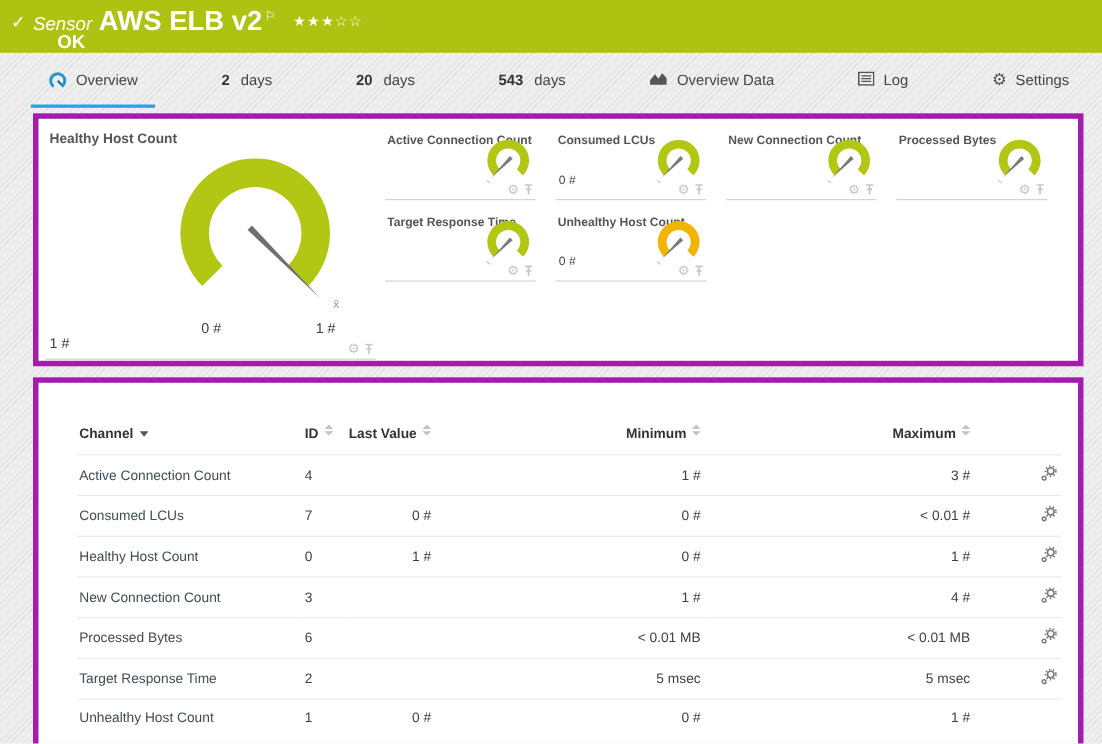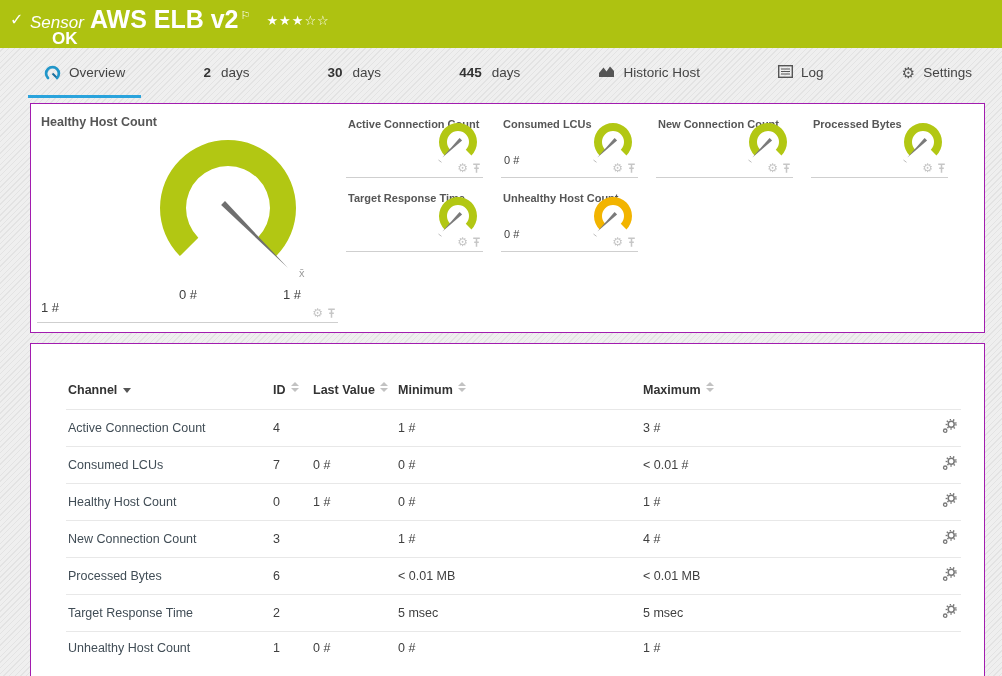--- a/index.html
+++ b/index.html
@@ -21,21 +21,21 @@
   .status-ok { position:absolute; left:52px; top:29px; font-size:17px; font-weight:bold; }
   
   .tabs { position:absolute; left:28px; top:58px; width:960px; height:36px;
           display:flex; justify-content:space-between; align-items:flex-start; }
   .tab { display:flex; gap:8px; padding:7px 16px 10px;
          font-size:13.5px; color:#444; border-bottom:3px solid transparent; cursor:pointer; white-space:nowrap; }
   .tab.active { border-bottom-color:#2aa3dc; }
   .tab .num { font-weight:bold; color:#333; margin-right:2px; }
   .tab .gearglyph { font-size:15px; color:#555; line-height:1; }
   
-  .panel { position:absolute; background:#fff; border:1px solid #a21caf; }
+  .panel { position:absolute; background:#fff; border:5px solid #a21caf; }
   .panel-gauges { left:30px; top:103px; width:955px; height:230px; }
   .panel-table  { left:30px; top:343px; width:955px; height:400px; }
   
   .maingauge { position:absolute; left:6px; top:0; width:301px; height:219px; border-bottom:1px solid #cfcfcf; }
   .mg-title { position:absolute; left:4px; top:11px; font-size:12.5px; font-weight:bold; color:#565656; }
   .mg-svg { position:absolute; left:86px; top:4px; }
   .mg-min { position:absolute; left:138px; top:183px; width:26px; text-align:center; font-size:13px; color:#3e3e3e; }
   .mg-max { position:absolute; left:242px; top:183px; width:26px; text-align:center; font-size:13px; color:#3e3e3e; }
   .mg-avg { position:absolute; left:262px; top:163px; font-size:11px; color:#9a9a9a; }
   .mg-value { position:absolute; left:4px; top:196px; font-size:13px; color:#3e3e3e; }
@@ -46,21 +46,21 @@
   .ctitle { position:absolute; left:2px; top:5px; font-size:11px; font-weight:bold; color:#565656; white-space:nowrap; }
   .cvalue { position:absolute; left:3px; top:41px; font-size:11px; color:#3e3e3e; }
   .cgauge { position:absolute; left:88px; top:7px; }
   .arc-green { fill:#b2c713; }
   .cell.yellow .arc { fill:#f2b400; }
   .cell .arc { fill:#b2c713; }
   
   table { border-collapse:collapse; table-layout:fixed; margin:30px 0 0 35px; width:895px; font-size:12.5px; }
   col.c1{width:205px} col.c2{width:40px} col.c3{width:85px} col.c4{width:245px} col.c5{width:245px} col.c6{width:75px}
   th { text-align:left; font-weight:bold; color:#333; padding:8px 8px 12px 2px; white-space:nowrap; cursor:pointer; }
-  th.r, td.r { }
+  th.r, td.r { text-align:right; }
   td { padding:9px 8px 9px 2px; border-top:1px solid #e8e8e8; color:#404040; white-space:nowrap; }
   tbody tr td:first-child { color:#414d56; }
   td.icon-cell { text-align:right; padding-right:4px; }
   .sort { display:inline-block; vertical-align:2px; margin-left:5px; }
   .sort i { display:block; width:0; height:0; border-left:4px solid transparent; border-right:4px solid transparent; }
   .sort i.up { border-bottom:4px solid #c2c2c2; margin-bottom:2px; }
   .sort i.dn { border-top:4px solid #c2c2c2; }
   .sortactive { display:inline-block; vertical-align:1px; margin-left:6px; width:0; height:0;
                 border-left:4.5px solid transparent; border-right:4.5px solid transparent; border-top:5px solid #555; }
   .editicon { cursor:pointer; }
@@ -82,32 +82,32 @@
           <path d="M4.0,13.0 A6.4,6.4 0 1 1 13.0,13.0" fill="none" stroke="#2196c9" stroke-width="2.7" stroke-linecap="round"></path>
           <path d="M8.5,8.5 L12.3,12.3" stroke="#1b6f9e" stroke-width="2"></path>
         </svg></span>
     <span>Overview</span>
   </div>
   <div class="tab">
     <span class="num">2</span>
     <span>days</span>
   </div>
   <div class="tab">
-    <span class="num">30</span>
+    <span class="num">20</span>
     <span>days</span>
   </div>
   <div class="tab">
-    <span class="num">445</span>
+    <span class="num">543</span>
     <span>days</span>
   </div>
   <div class="tab">
     <span><svg width="17" height="13" viewBox="0 0 17 13">
           <polygon points="1,12 1,8 5.5,2.5 8.5,6.5 12,1.5 16,6 16,12" fill="#555"></polygon>
         </svg></span>
-    <span>Historic Host</span>
+    <span>Overview Data</span>
   </div>
   <div class="tab">
     <span><svg width="15" height="13" viewBox="0 0 15 13">
           <rect x="0.7" y="0.7" width="13.6" height="11.6" fill="none" stroke="#555" stroke-width="1.4"></rect>
           <path d="M3,4 H12 M3,6.5 H12 M3,9 H12" stroke="#555" stroke-width="1.1"></path>
         </svg></span>
     <span>Log</span>
   </div>
   <div class="tab">
     <span class="gearglyph">⚙</span>

